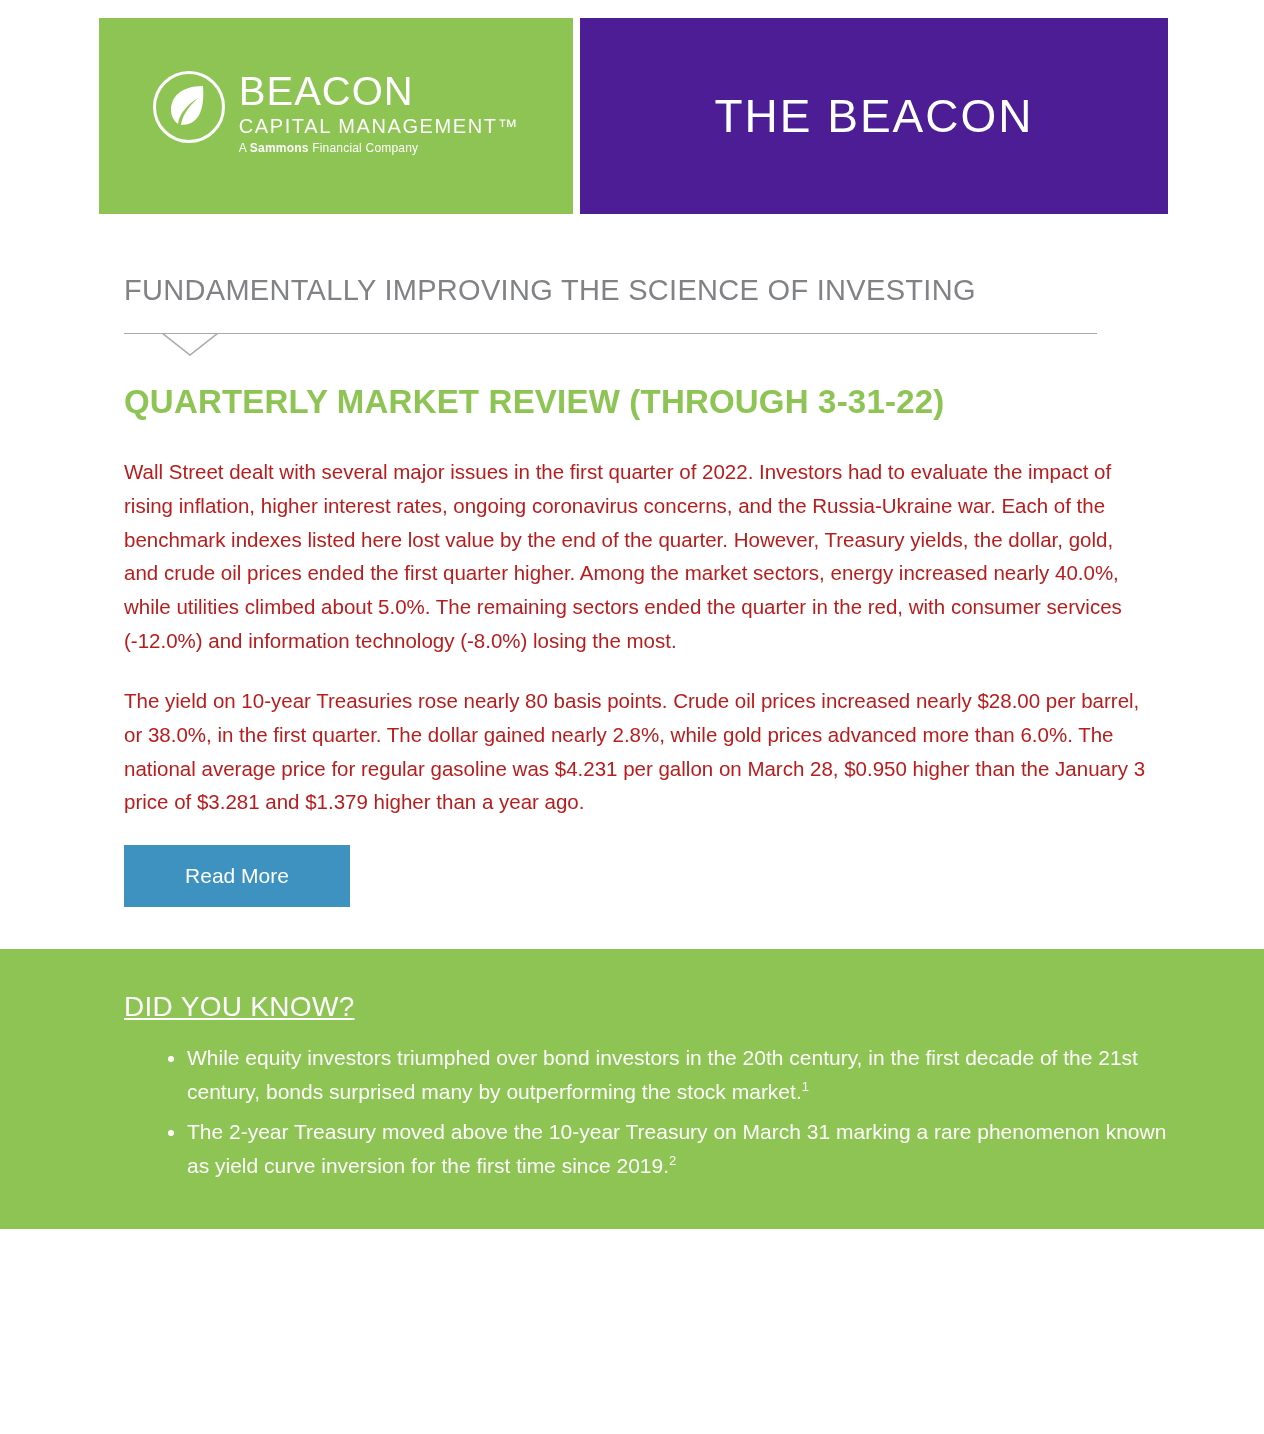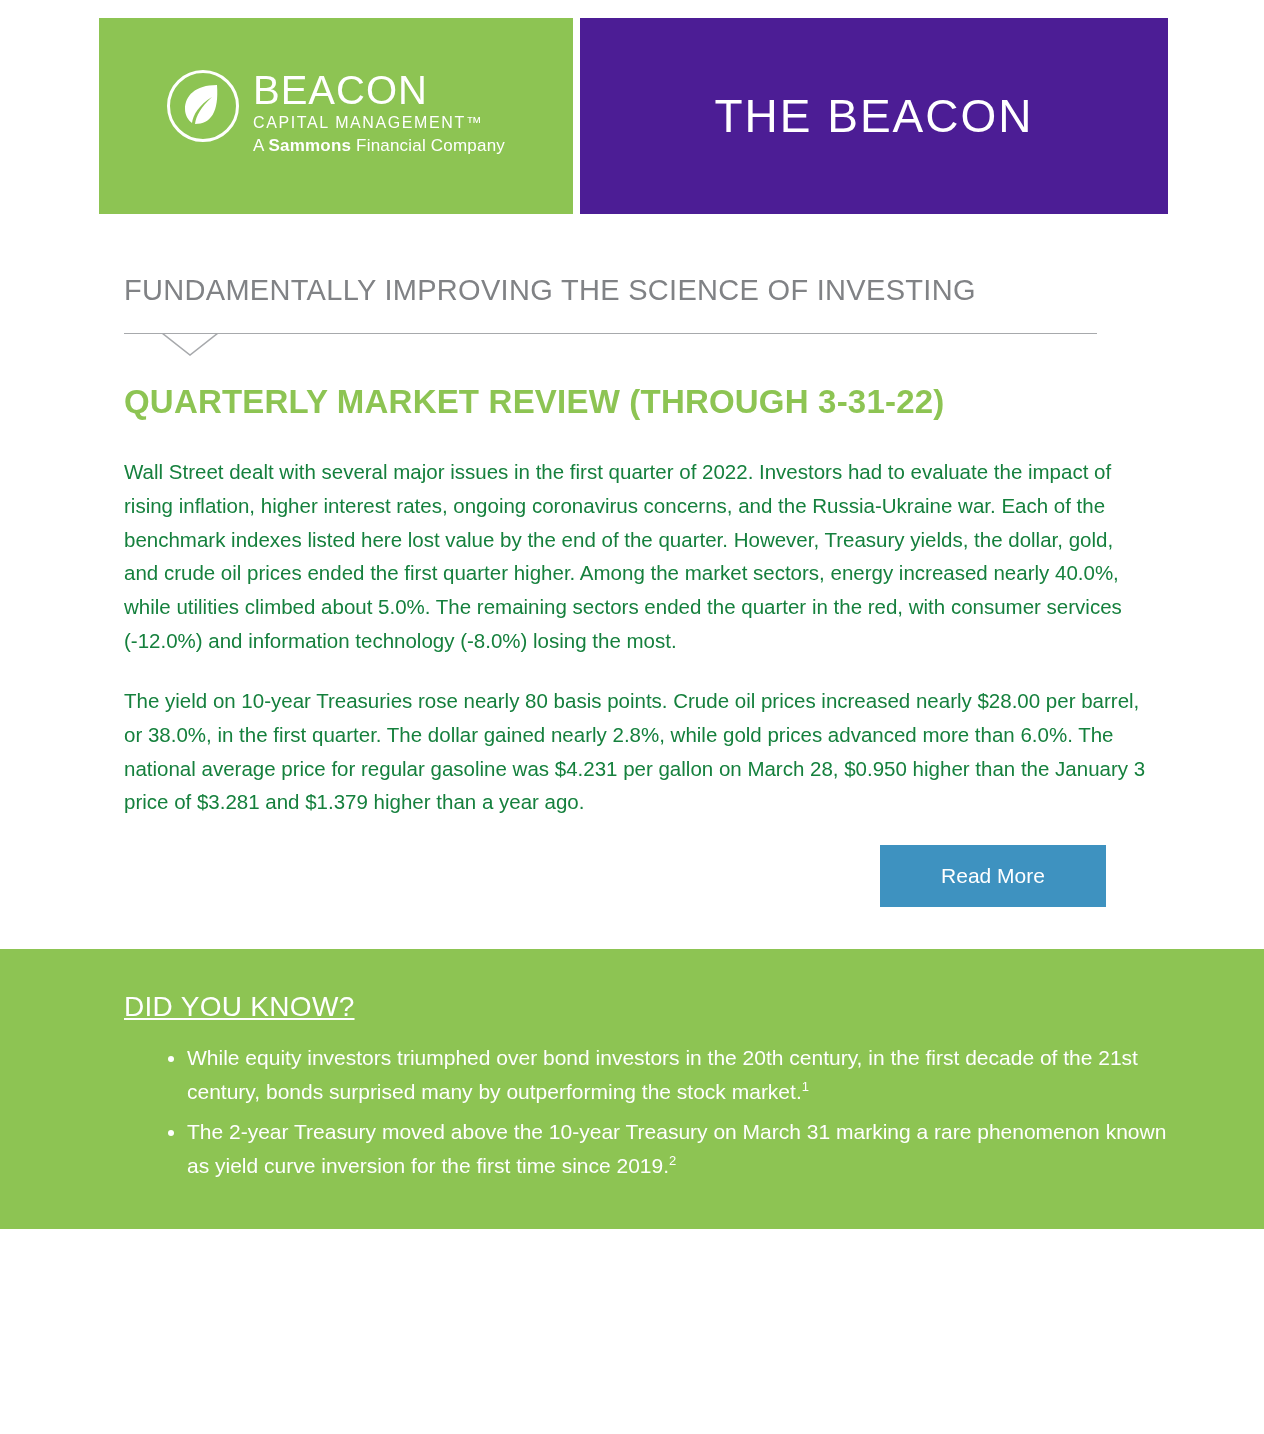--- a/index.html
+++ b/index.html
@@ -69,26 +69,26 @@
   .logo-text {
     color: #ffffff;
     line-height: 1;
   }
   .logo-text .l1 {
     font-size: 40px;
     letter-spacing: 1px;
     font-weight: 400;
   }
   .logo-text .l2 {
-    font-size: 16px;
+    font-size: 20px;
     letter-spacing: 1.6px;
     margin-top: 5px;
   }
   .logo-text .l3 {
-    font-size: 17px;
+    font-size: 12px;
     margin-top: 6px;
     letter-spacing: .2px;
   }
   .logo-text .l3 b { font-weight: bold; }
 
   
   .tagline {
     margin: 60px 96px 0 124px;
     color: #808285;
     font-size: 29px;
@@ -121,31 +121,31 @@
     margin: 24px 96px 0 124px;
     color: #8dc453;
     font-size: 33px;
     font-weight: bold;
     letter-spacing: .2px;
   }
 
   
   .body-copy {
     margin: 34px 116px 0 124px;
-    color: #15803d;
+    color: #b91c1c;
     font-size: 20.5px;
     line-height: 1.65;
   }
   .body-copy p { margin: 0 0 26px 0; }
 
   
   .btn-row {
     margin: 14px 158px 0 124px;
     display: flex;
-    justify-content: flex-end;
+    justify-content: flex-start;
   }
   .read-more {
     background: #3e92c0;
     color: #ffffff;
     font-size: 21px;
     border: none;
     padding: 19px 0;
     width: 226px;
     text-align: center;
     cursor: pointer;

